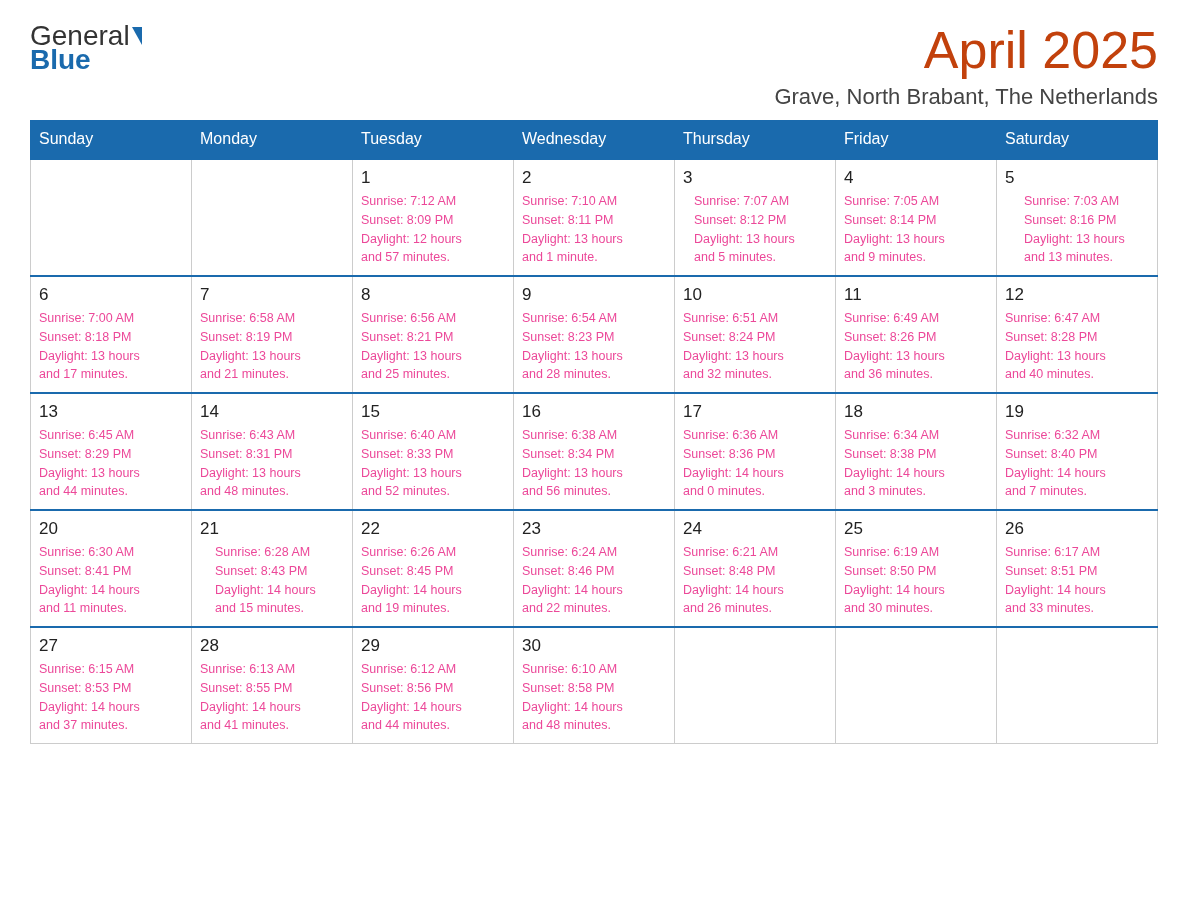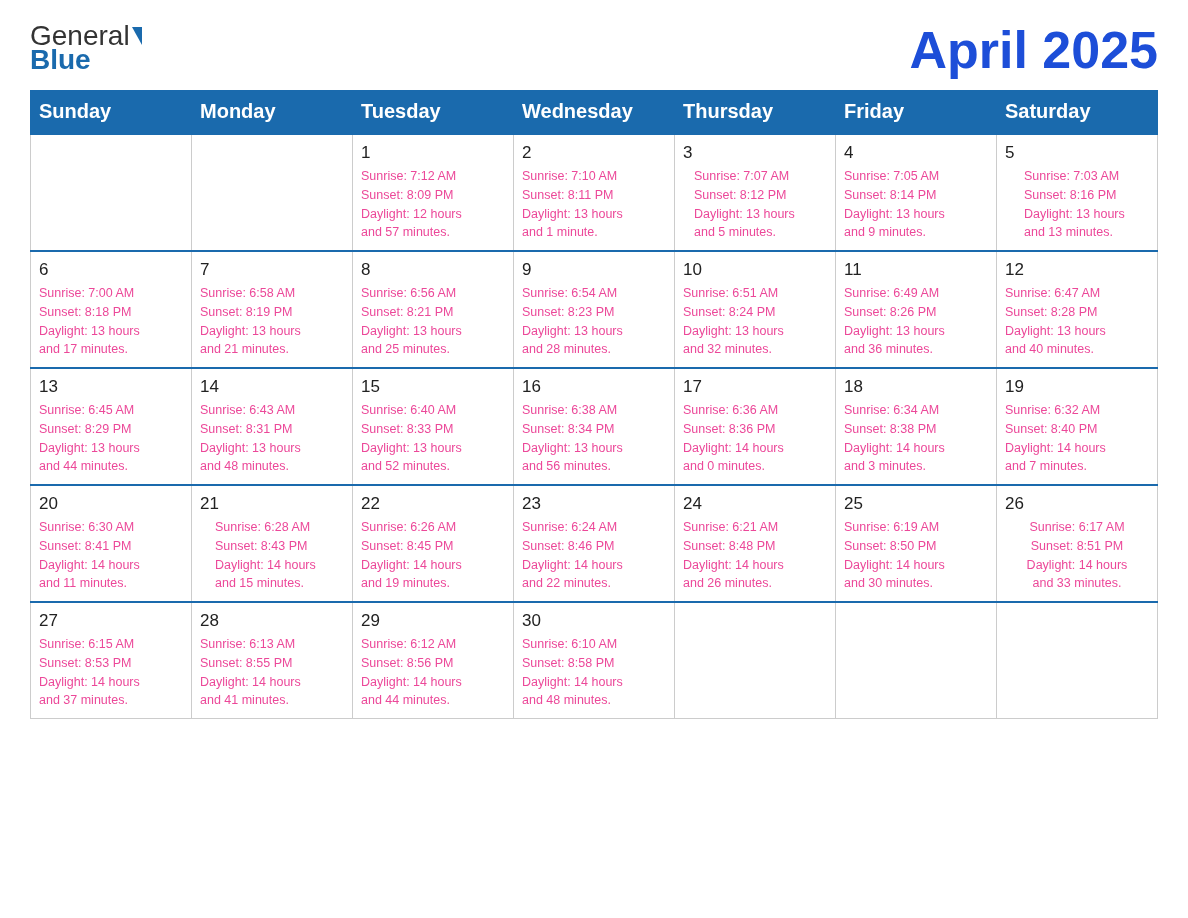--- a/index.html
+++ b/index.html
@@ -40,40 +40,40 @@
       border-right: 0px solid transparent;
       border-top: 18px solid #1a6aad;
       margin-left: 2px;
       vertical-align: middle;
     }
     .title-section {
       text-align: right;
     }
     .month-year {
       font-size: 52px;
-      color: #1d4ed8;
-      font-weight: bold;
+      color: #c2410c;
+      font-weight: normal;
     }
     .location {
       font-size: 22px;
       color: #444;
       margin-top: 4px;
     }
     .calendar {
       width: 100%;
       border-collapse: collapse;
       margin-top: 10px;
     }
     .calendar th {
       background-color: #1a6aad;
       color: #fff;
       padding: 10px 8px;
       text-align: left;
-      font-size: 20px;
-      font-weight: bold;
+      font-size: 16px;
+      font-weight: normal;
       border: 1px solid #1a6aad;
     }
     .calendar td {
       border: 1px solid #ccc;
       vertical-align: top;
       padding: 8px;
       width: 14.28%;
       min-height: 110px;
       height: 110px;
     }
@@ -105,20 +105,21 @@
 <div class="header">
   <div class="logo">
     <div style="display:flex; align-items:center;">
       <span class="logo-text-general">General</span>
       <span class="logo-triangle"></span>
     </div>
     <span class="logo-text-blue">Blue</span>
   </div>
   <div class="title-section">
     <div class="month-year">April 2025</div>
+    <div class="location">Grave, North Brabant, The Netherlands</div>
   </div>
 </div>
 
 <table class="calendar">
   <thead>
     <tr>
     <th>Sunday</th>
         <th>Monday</th>
         <th>Tuesday</th>
         <th>Wednesday</th>
@@ -307,21 +308,21 @@
         </td>
         <td>
           <span class="day-num">25</span>
           <div class="day-info" style="white-space: pre-line;">Sunrise: 6:19 AM
 Sunset: 8:50 PM
 Daylight: 14 hours
 and 30 minutes.</div>
         </td>
         <td>
           <span class="day-num">26</span>
-          <div class="day-info" style="white-space: pre-line; text-align: center;">Sunrise: 6:17 AM
+          <div class="day-info" style="white-space: pre-line;">Sunrise: 6:17 AM
 Sunset: 8:51 PM
 Daylight: 14 hours
 and 33 minutes.</div>
         </td>
       </tr>
       <tr>
         <td>
           <span class="day-num">27</span>
           <div class="day-info" style="white-space: pre-line;">Sunrise: 6:15 AM
 Sunset: 8:53 PM

